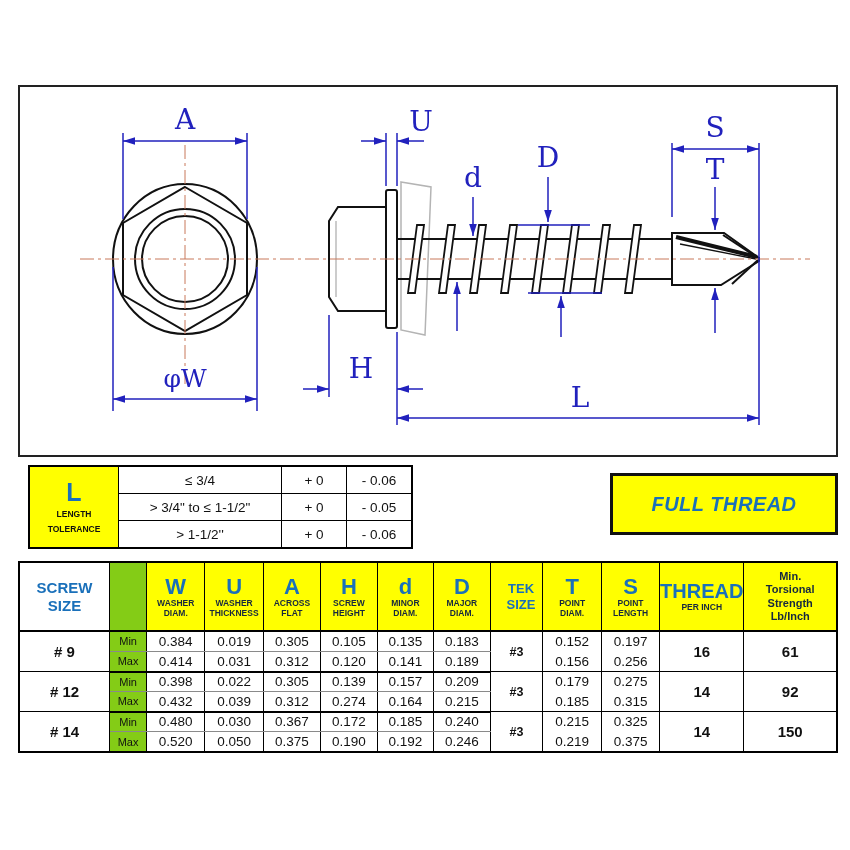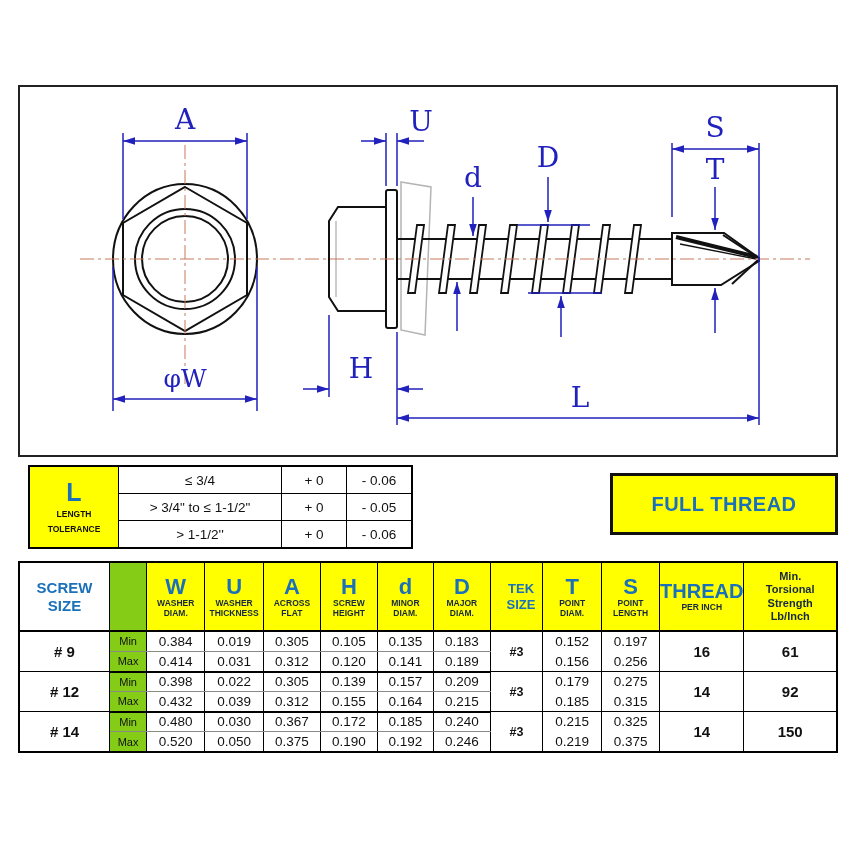--- a/index.html
+++ b/index.html
@@ -29,21 +29,21 @@
   table.tol{border-collapse:collapse;border:2.5px solid #000;margin-left:10px;}
   table.tol td{border:1.5px solid #000;text-align:center;font-size:13.5px;padding:0 8px;height:26px;}
   td.tol-corner{background:#ffff00;width:72px;padding:0 4px;}
   .tol-L{color:#1a70ba;font-weight:bold;font-size:25px;line-height:1;}
   .tol-sub{font-size:8.5px;font-weight:bold;color:#111;line-height:1.25;}
   td.tol-range{width:146px;}
   td.tol-plus{width:48px;}
   td.tol-minus{width:48px;}
   .full-thread{margin-left:auto;margin-top:8px;width:222px;height:56px;background:#ffff00;
                border:3px solid #111;display:flex;align-items:center;justify-content:center;
-               color:#1a70ba;font-weight:bold;font-size:20px;letter-spacing:.5px;}
+               color:#1a70ba;font-weight:bold;font-size:20px;letter-spacing:.5px;font-style:italic;}
 
   
   table.spec{border-collapse:collapse;border:2.5px solid #000;table-layout:fixed;}
   table.spec td{border:1.5px solid #000;text-align:center;padding:0;vertical-align:middle;overflow:hidden;}
   tr.hrow{height:69px;}
   tr.hrow td{border-bottom:2.5px solid #000;}
   tr.drow{height:20px;}
   .ylw{background:#ffff00;}
   .pale{background:#84cc16;}
   .sym{color:#1a70ba;font-weight:bold;font-size:22px;line-height:1.05;display:block;}
@@ -326,21 +326,21 @@
         <div>0.315</div>
       </td>
       <td class="bignum" rowspan="2">14</td>
       <td class="bignum" rowspan="2">92</td>
     </tr>
     <tr class="drow maxrow">
       <td class="pale mm thin">Max</td>
       <td class="num thin">0.432</td>
       <td class="num thin">0.039</td>
       <td class="num thin">0.312</td>
-      <td class="num thin">0.155</td>
+      <td class="num thin">0.274</td>
       <td class="num thin">0.164</td>
       <td class="num thin">0.215</td>
     </tr>
 
     <tr class="drow minrow">
       <td class="sizecell" rowspan="2"># 14</td>
       <td class="pale mm thin">Min</td>
       <td class="num thin">0.480</td>
       <td class="num thin">0.030</td>
       <td class="num thin">0.367</td>

